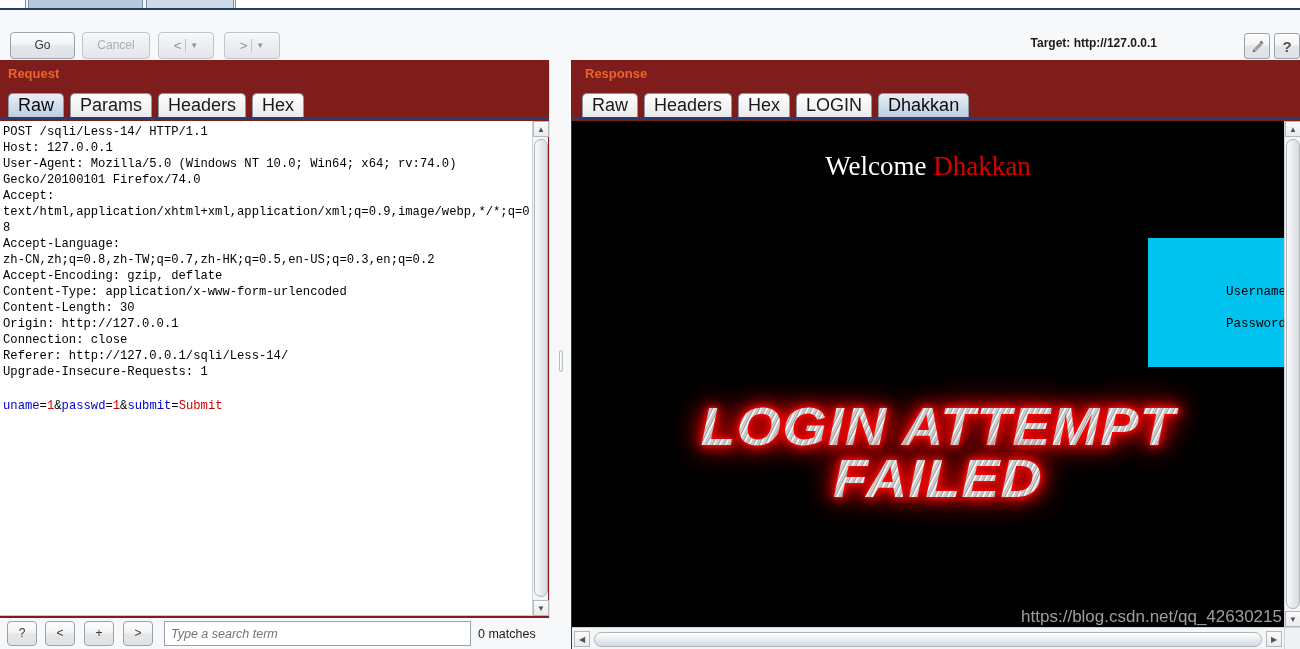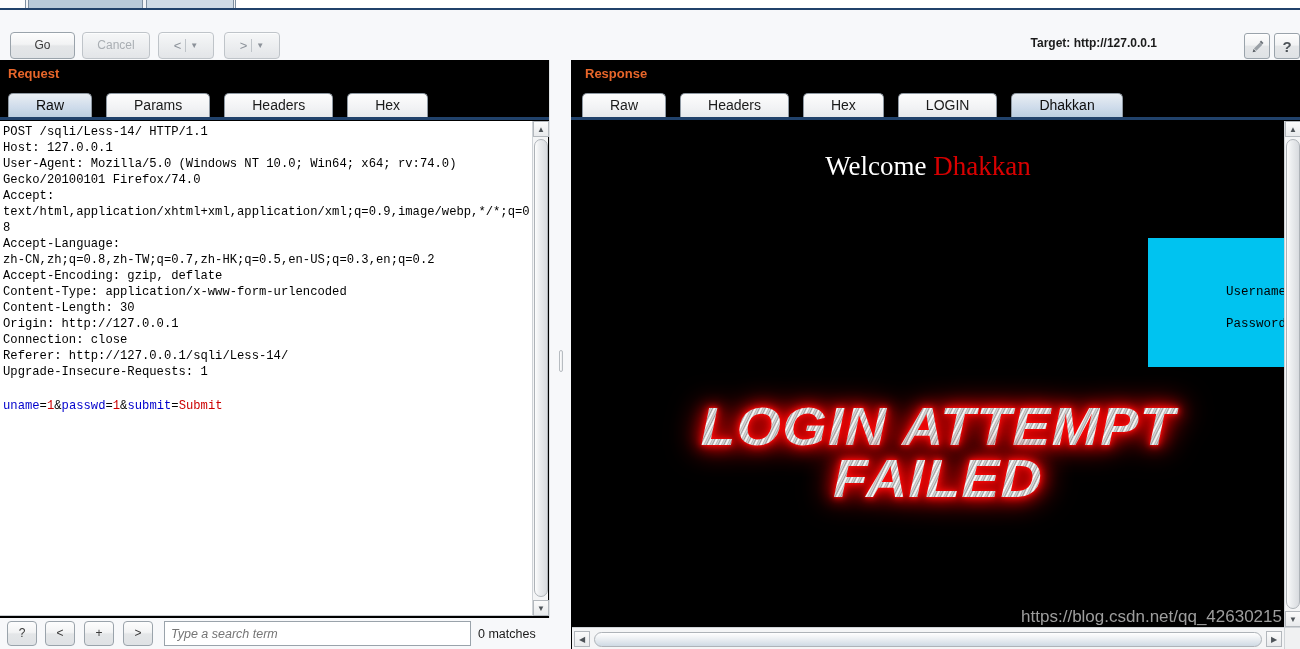--- a/index.html
+++ b/index.html
@@ -2,21 +2,21 @@
 <html><head>
 <meta charset="utf-8">
 <style>
   * { box-sizing: border-box; margin: 0; padding: 0; }
   html, body {
     width: 1300px; height: 649px;
     background: #ffffff;
     font-family: "Liberation Sans", sans-serif;
     overflow: hidden;
   }
-  #app { position: relative; width: 1300px; height: 649px; background: #000000; }
+  #app { position: relative; width: 1300px; height: 649px; background: #7f1d1d; }
 
   
   .topstrip {
     position: absolute; left: 0; top: 0; width: 1300px; height: 10px;
     background: #f3f4f6;
     border-bottom: 2px solid #21426b;
   }
   .topstrip .t {
     position: absolute; top: 0; height: 8px;
     background: #b8cada; border-left: 1px solid #7e8fa0; border-right: 1px solid #7e8fa0;
@@ -71,25 +71,25 @@
   }
   #request-heading  { left: 8px;   top: 66px; }
   #response-heading { left: 585px; top: 66px; }
 
   
   .tabrow { position: absolute; height: 25px; }
   #request-tabs  { left: 8px;   top: 93px; }
   #response-tabs { left: 582px; top: 93px; }
   .tab {
     position: relative; display: inline-block; height: 25px; line-height: 23px;
-    padding: 0 27px; font-size: 14px; color: #1a1a1a;
+    padding: 0 9px; font-size: 18px; color: #1a1a1a;
     border: 1px solid #8e98a2; border-bottom: none;
     border-top-left-radius: 5px; border-top-right-radius: 5px;
     background: linear-gradient(to bottom,#fdfdfd 0%, #f1f2f4 60%, #e6e8ea 100%);
-    margin-right: 14px; vertical-align: bottom; cursor: pointer;
+    margin-right: 6px; vertical-align: bottom; cursor: pointer;
   }
   .tab.active {
     background: linear-gradient(to bottom,#e9eef3 0%, #cfdceb 55%, #b9cddf 100%);
     color: #0c0c0c;
   }
   .tabs-underline { position: absolute; height: 3px; background: #21426b; }
   #request-underline  { left: 0px;   top: 117px; width: 572px; }
   #response-underline { left: 572px; top: 117px; width: 728px; }
 
   

